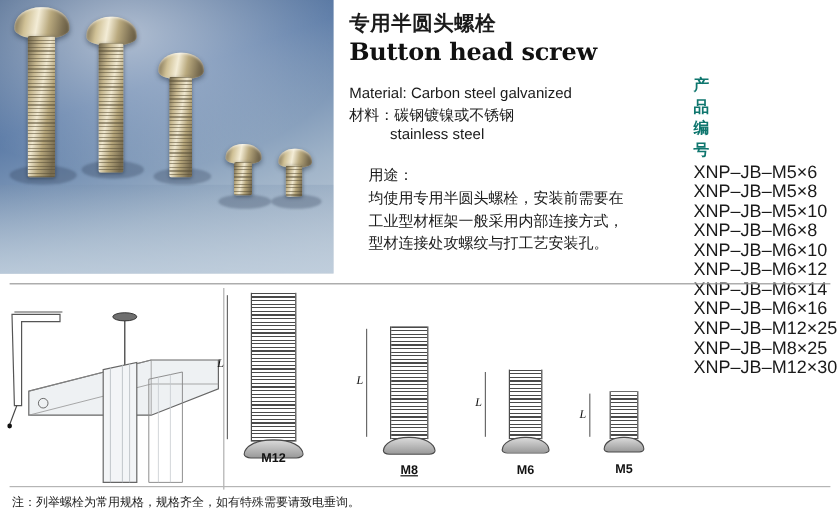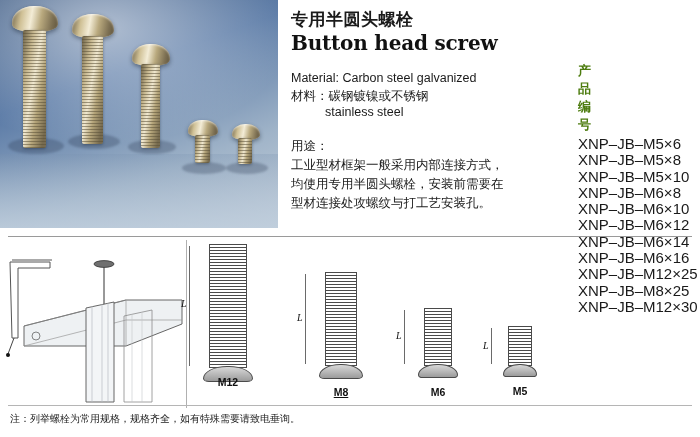--- a/index.html
+++ b/index.html
@@ -74,30 +74,30 @@
   .spec-block {
     position: absolute; left: 291px; top: 70px;
     width: 250px;
   }
   .spec-line { font-size: 12.5px; color: #1a1a1a; line-height: 17px; }
   .spec-line.cn { font-family: "DejaVu Sans", sans-serif; }
   .spec-line.en { font-family: "Liberation Sans", sans-serif; }
   .spec-line.indent { padding-left: 34px; }
 
   .use-block {
-    position: absolute; left: 291px; top: 136px;
+    position: absolute; left: 307px; top: 136px;
     width: 260px;
   }
   .use-line { font-size: 12.5px; color: #1a1a1a; line-height: 19px;
     font-family: "DejaVu Sans", sans-serif; }
 
   
   .pn-title {
     position: absolute; left: 578px; top: 62px;
-    font-size: 13px; font-weight: bold; color: #4d7c0f;
+    font-size: 13px; font-weight: bold; color: #0f766e;
     font-family: "DejaVu Sans", sans-serif;
   }
   .pn-list {
     position: absolute; left: 578px; top: 136px;
     width: 120px;
   }
   .pn-item {
     font-size: 15px; color: #1a1a1a; line-height: 16.3px;
     white-space: nowrap;
     font-family: "Liberation Sans", sans-serif;
@@ -203,22 +203,22 @@
   <div class="title-en">Button head screw</div>
 
   <div class="spec-block">
     <div class="spec-line en">Material: Carbon steel galvanized</div>
     <div class="spec-line cn">材料：碳钢镀镍或不锈钢</div>
     <div class="spec-line en indent">stainless steel</div>
   </div>
 
   <div class="use-block">
     <div class="use-line">用途：</div>
+    <div class="use-line">均使用专用半圆头螺栓，安装前需要在</div>
     <div class="use-line">工业型材框架一般采用内部连接方式，</div>
-    <div class="use-line">均使用专用半圆头螺栓，安装前需要在</div>
     <div class="use-line">型材连接处攻螺纹与打工艺安装孔。</div>
   </div>
 
   <div class="pn-title">产品编号</div>
   <div class="pn-list">
     <div class="pn-item">XNP–JB–M5×6</div>
     <div class="pn-item">XNP–JB–M5×8</div>
     <div class="pn-item">XNP–JB–M5×10</div>
     <div class="pn-item">XNP–JB–M6×8</div>
     <div class="pn-item">XNP–JB–M6×10</div>

